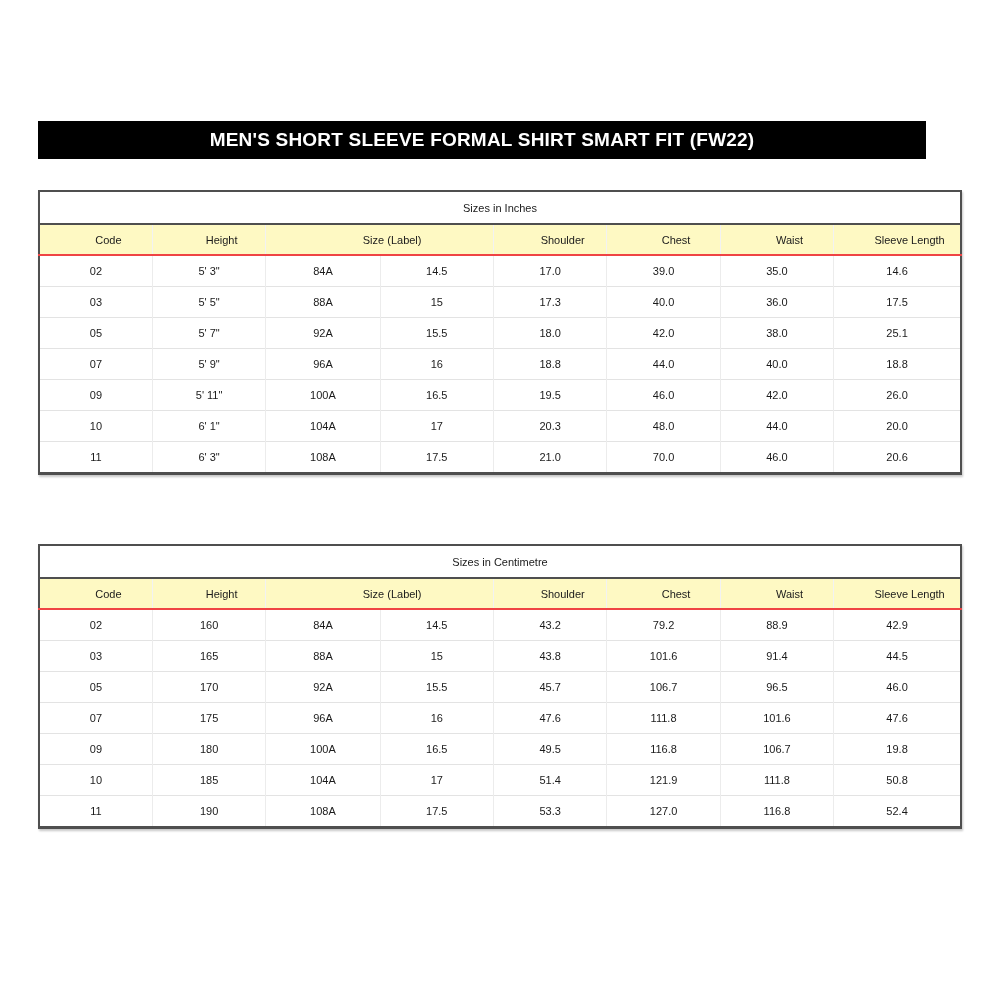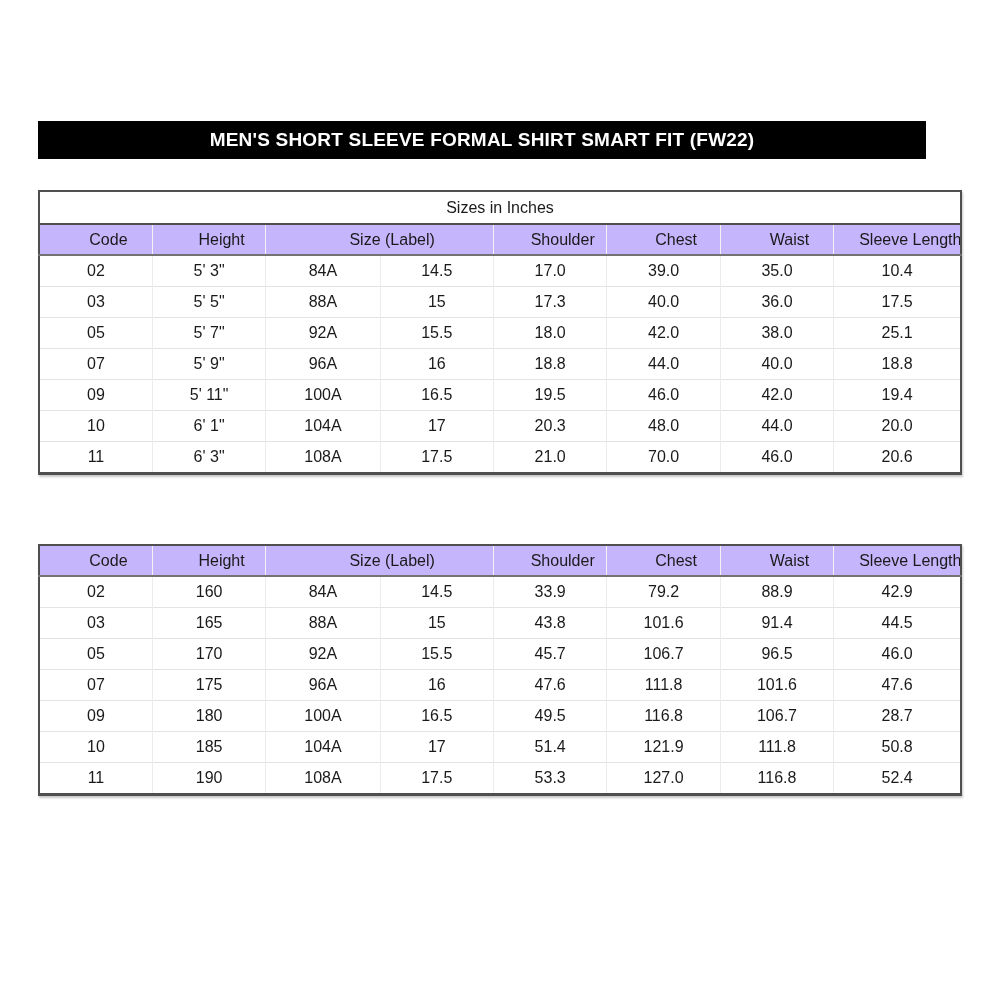--- a/index.html
+++ b/index.html
@@ -39,40 +39,40 @@
   .table-block.inches { top: 190px; }
   .table-block.centimetre { top: 544px; }
 
   table.size-table {
     width: 100%;
     border-collapse: collapse;
     table-layout: fixed;
     border: 2px solid #4f4f4f;
     border-bottom-width: 3px;
     box-shadow: 1px 2px 2px rgba(0,0,0,0.22);
-    font-size: 16px;
+    font-size: 11px;
     background: #ffffff;
   }
   th, td {
     font-weight: normal;
     text-align: center;
     vertical-align: middle;
     padding: 0;
     overflow: hidden;
     white-space: nowrap;
   }
   th.table-title {
     height: 31px;
     background: #ffffff;
     border-bottom: 2px solid #4f4f4f;
   }
   tr.header-row th {
     height: 29px;
-    background: #c4b5fd;
-    border-bottom: 2px solid #737373;
+    background: #fef9c3;
+    border-bottom: 2px solid #ef4444;
     border-left: 1px solid #f2f2f2;
     padding-left: 25px;
   }
   tr.header-row th:first-child { border-left: none; }
   tbody td {
     height: 30px;
     background: #ffffff;
     border-left: 1px solid #ececec;
     border-top: 1px solid #e3e3e3;
   }
@@ -114,21 +114,21 @@
       </thead>
       <tbody>
           <tr>
             <td>02</td>
             <td>5' 3"</td>
             <td>84A</td>
             <td>14.5</td>
             <td>17.0</td>
             <td>39.0</td>
             <td>35.0</td>
-            <td>10.4</td>
+            <td>14.6</td>
           </tr>
           <tr>
             <td>03</td>
             <td>5' 5"</td>
             <td>88A</td>
             <td>15</td>
             <td>17.3</td>
             <td>40.0</td>
             <td>36.0</td>
             <td>17.5</td>
@@ -154,21 +154,21 @@
             <td>18.8</td>
           </tr>
           <tr>
             <td>09</td>
             <td>5' 11"</td>
             <td>100A</td>
             <td>16.5</td>
             <td>19.5</td>
             <td>46.0</td>
             <td>42.0</td>
-            <td>19.4</td>
+            <td>26.0</td>
           </tr>
           <tr>
             <td>10</td>
             <td>6' 1"</td>
             <td>104A</td>
             <td>17</td>
             <td>20.3</td>
             <td>48.0</td>
             <td>44.0</td>
             <td>20.0</td>
@@ -193,37 +193,40 @@
         <col style="width:12.3%">
           <col style="width:12.3%">
         <col style="width:12.4%">
           <col style="width:12.3%">
         <col style="width:12.3%">
           <col style="width:12.3%">
         <col style="width:12.3%">
           <col>
       </colgroup>
       <thead>
+        <tr>
+          <th class="table-title" colspan="8">Sizes in Centimetre</th>
+        </tr>
         <tr class="header-row">
             <th>Code</th>
             <th>Height</th>
             <th colspan="2">Size (Label)</th>
             <th>Shoulder</th>
             <th>Chest</th>
             <th>Waist</th>
             <th>Sleeve Length</th>
           </tr>
       </thead>
       <tbody>
           <tr>
             <td>02</td>
             <td>160</td>
             <td>84A</td>
             <td>14.5</td>
-            <td>33.9</td>
+            <td>43.2</td>
             <td>79.2</td>
             <td>88.9</td>
             <td>42.9</td>
           </tr>
           <tr>
             <td>03</td>
             <td>165</td>
             <td>88A</td>
             <td>15</td>
             <td>43.8</td>
@@ -252,21 +255,21 @@
             <td>47.6</td>
           </tr>
           <tr>
             <td>09</td>
             <td>180</td>
             <td>100A</td>
             <td>16.5</td>
             <td>49.5</td>
             <td>116.8</td>
             <td>106.7</td>
-            <td>28.7</td>
+            <td>19.8</td>
           </tr>
           <tr>
             <td>10</td>
             <td>185</td>
             <td>104A</td>
             <td>17</td>
             <td>51.4</td>
             <td>121.9</td>
             <td>111.8</td>
             <td>50.8</td>

